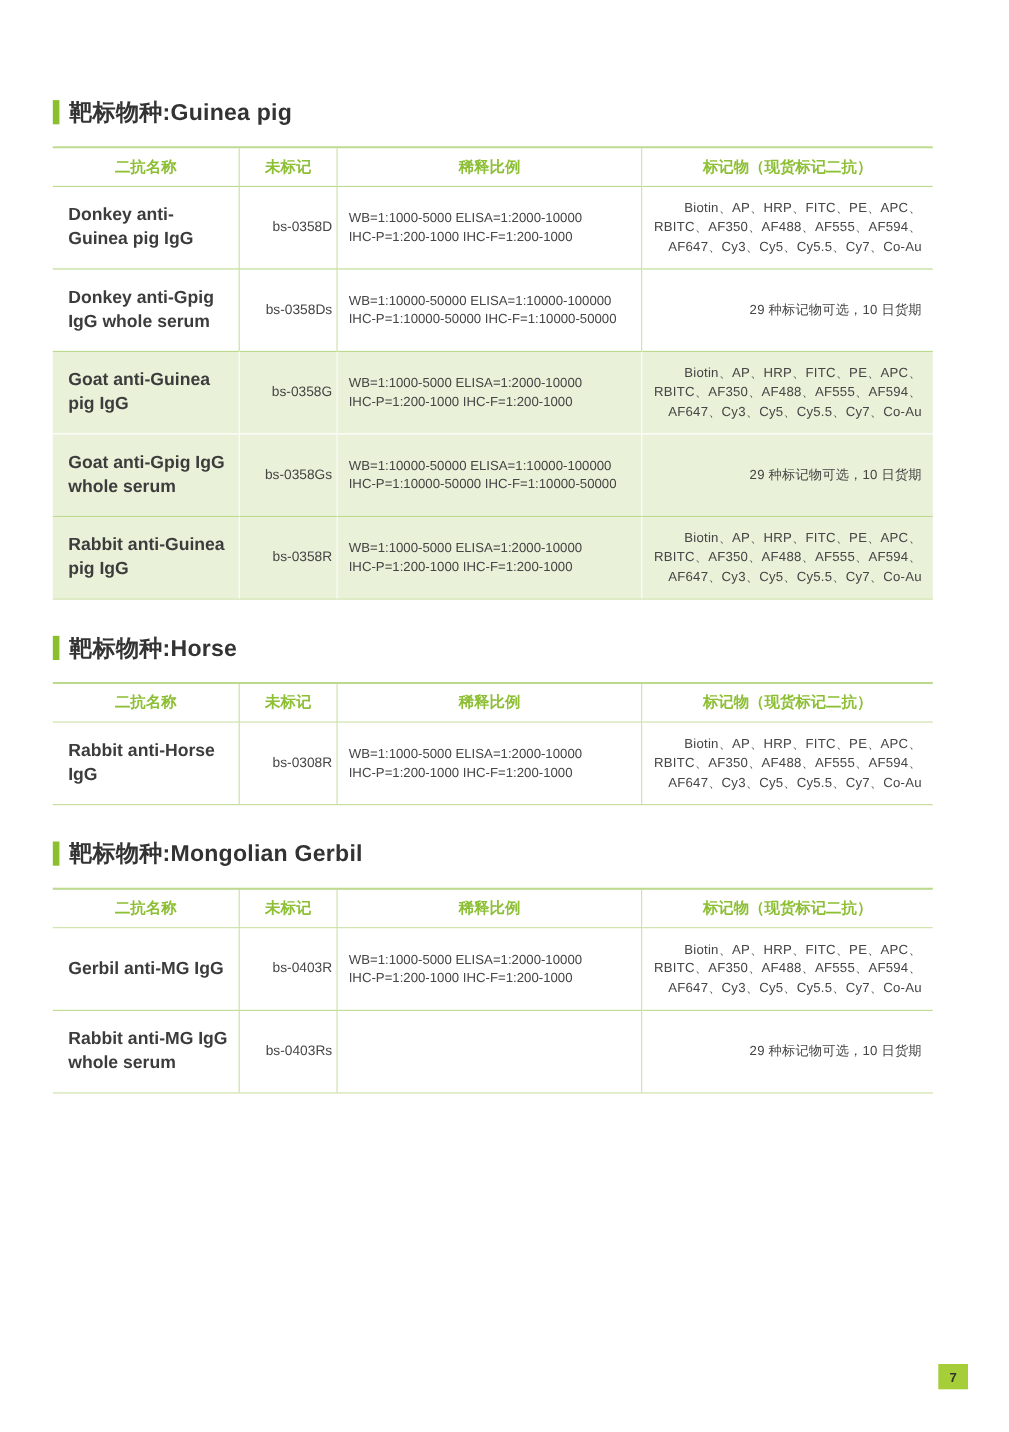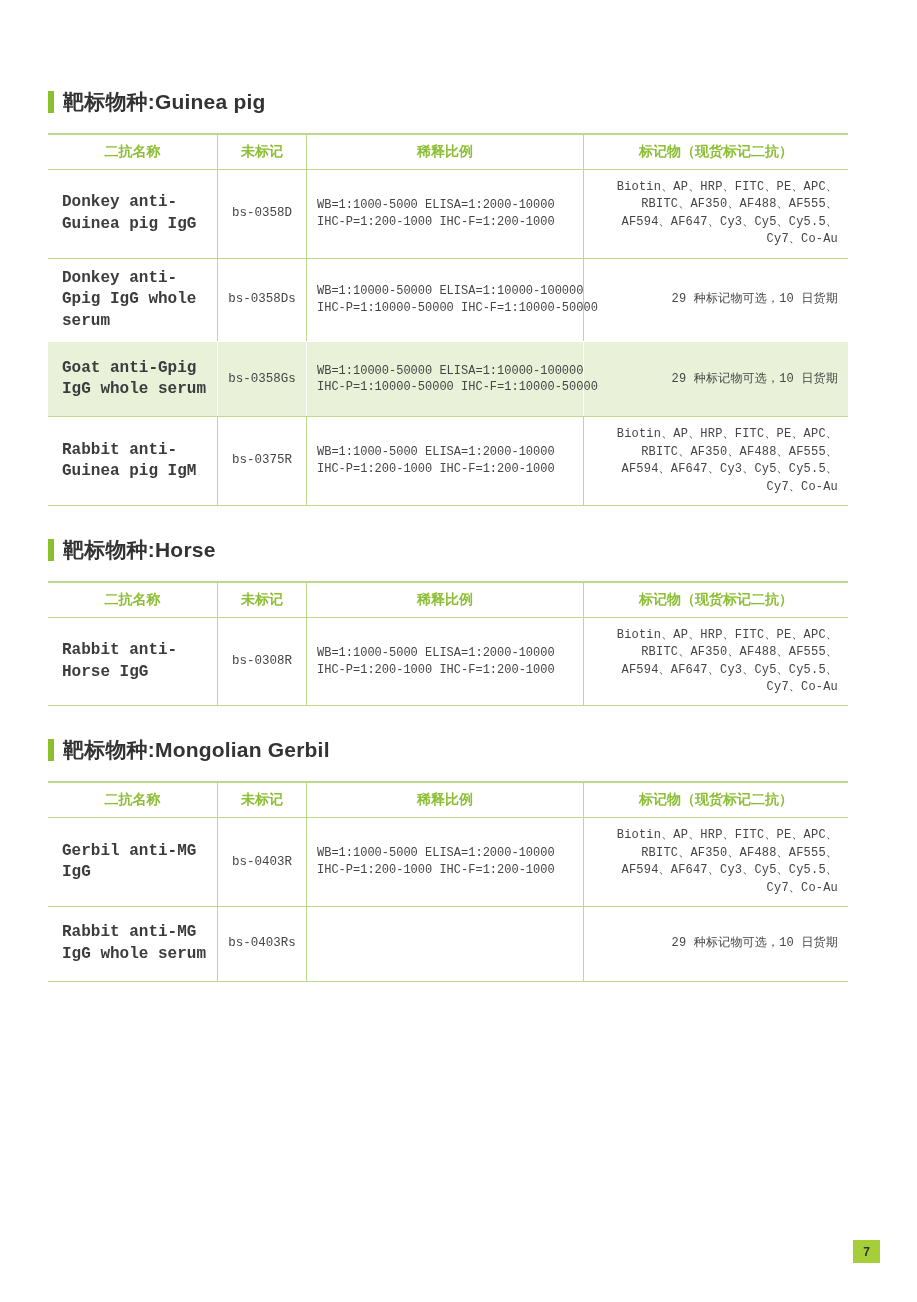--- a/index.html
+++ b/index.html
@@ -13,21 +13,20 @@
   .content{position:absolute;left:48px;top:0;width:800px;}
   .section{margin-top:30px;}
   .section:first-of-type{margin-top:88px;}
   .section-header{display:flex;align-items:center;}
   .bar{width:6px;height:22px;background:var(--accent-bar,#8cbf2e);margin-right:9px;flex:0 0 6px;}
   .section-title{margin:0;font-size:21px;font-weight:bold;color:#333333;letter-spacing:0.2px;}
   table.data-table{
     border-spacing:0;table-layout:fixed;width:800px;margin-top:17px;
     border-top:2px solid var(--border,#bdd98e);
     border-bottom:1px solid var(--border,#bdd98e);
-    font-family:Liberation Mono, monospace;
   }
   col.c1{width:170px}col.c2{width:89px}col.c3{width:277px}col.c4{width:264px}
   th{
     color:var(--accent,#8dbf35);font-size:14px;font-weight:bold;
     height:28px;padding:3px 6px;text-align:center;
     border-bottom:1px solid var(--border,#bdd98e);
     border-right:1px solid var(--border,#bdd98e);
     background:#ffffff;
   }
   th:last-child{border-right:none;}
@@ -36,21 +35,21 @@
     padding:9px 10px;height:56px;line-height:1.4;
     border-right:1px solid var(--border,#bdd98e);
     background:#ffffff;
   }
   td:last-child{border-right:none;}
   tbody tr + tr td{border-top:1px solid var(--border,#bdd98e);}
   tbody tr.hl td{background:var(--hl,#e9f1d9);border-right-color:#ffffff;}
   tbody tr.hl td:last-child{border-right:none;}
   tbody tr.white-top td{border-top-color:#ffffff;}
   .cell-name{font-weight:bold;color:#3c3c3c;font-size:16px;padding-left:14px;line-height:1.35;}
-  .cell-code{text-align:center;padding-left:4px;padding-right:4px;font-size:12.5px;}
+  .cell-code{text-align:right;padding-left:4px;padding-right:4px;font-size:12.5px;}
   .cell-dilution div{white-space:nowrap;}
   .cell-markers{letter-spacing:0.2px;line-height:1.45;text-align:right;}
   .page-badge{
     position:absolute;left:853px;top:1240px;width:27px;height:23px;
     background:var(--badge,#a6ce39);color:#333333;
     display:flex;align-items:center;justify-content:center;
     font-size:12px;font-weight:bold;
   }
 </style>
 </head>
@@ -91,43 +90,52 @@
   <tr class="data-row">
     <td class="cell-name">Donkey anti-Gpig IgG whole serum</td>
     <td class="cell-code">bs-0358Ds</td>
     <td class="cell-dilution">
       <div class="dl1">WB=1:10000-50000 ELISA=1:10000-100000</div>
       <div class="dl2">IHC-P=1:10000-50000 IHC-F=1:10000-50000</div>
     </td>
     <td class="cell-markers">29 种标记物可选，10 日货期</td>
   </tr>
 
+  <tr class="data-row hl">
+    <td class="cell-name">Goat anti-Guinea pig IgG</td>
+    <td class="cell-code">bs-0358G</td>
+    <td class="cell-dilution">
+      <div class="dl1">WB=1:1000-5000 ELISA=1:2000-10000</div>
+      <div class="dl2">IHC-P=1:200-1000 IHC-F=1:200-1000</div>
+    </td>
+    <td class="cell-markers">Biotin、AP、HRP、FITC、PE、APC、RBITC、AF350、AF488、AF555、AF594、AF647、Cy3、Cy5、Cy5.5、Cy7、Co-Au</td>
+  </tr>
 
   <tr class="data-row hl white-top">
     <td class="cell-name">Goat anti-Gpig IgG whole serum</td>
     <td class="cell-code">bs-0358Gs</td>
     <td class="cell-dilution">
       <div class="dl1">WB=1:10000-50000 ELISA=1:10000-100000</div>
       <div class="dl2">IHC-P=1:10000-50000 IHC-F=1:10000-50000</div>
     </td>
     <td class="cell-markers">29 种标记物可选，10 日货期</td>
   </tr>
 
 
-
-
-  <tr class="data-row">
-    <td class="cell-name">Rabbit anti-Guinea pig IgM</td>
-    <td class="cell-code">bs-0375R</td>
-    <td class="cell-dilution">
-      <div class="dl1">WB=1:1000-5000 ELISA=1:2000-10000</div>
-      <div class="dl2">IHC-P=1:200-1000 IHC-F=1:200-1000</div>
-    </td>
-    <td class="cell-markers">Biotin、AP、HRP、FITC、PE、APC、RBITC、AF350、AF488、AF555、AF594、AF647、Cy3、Cy5、Cy5.5、Cy7、Co-Au</td>
-  </tr>
+  <tr class="data-row hl">
+    <td class="cell-name">Rabbit anti-Guinea pig IgG</td>
+    <td class="cell-code">bs-0358R</td>
+    <td class="cell-dilution">
+      <div class="dl1">WB=1:1000-5000 ELISA=1:2000-10000</div>
+      <div class="dl2">IHC-P=1:200-1000 IHC-F=1:200-1000</div>
+    </td>
+    <td class="cell-markers">Biotin、AP、HRP、FITC、PE、APC、RBITC、AF350、AF488、AF555、AF594、AF647、Cy3、Cy5、Cy5.5、Cy7、Co-Au</td>
+  </tr>
+
+
 
 </tbody>
     </table>
   </section>
 
   <section class="section">
     <div class="section-header">
       <span class="bar"></span>
       <h2 class="section-title">靶标物种:Horse</h2>
     </div>

